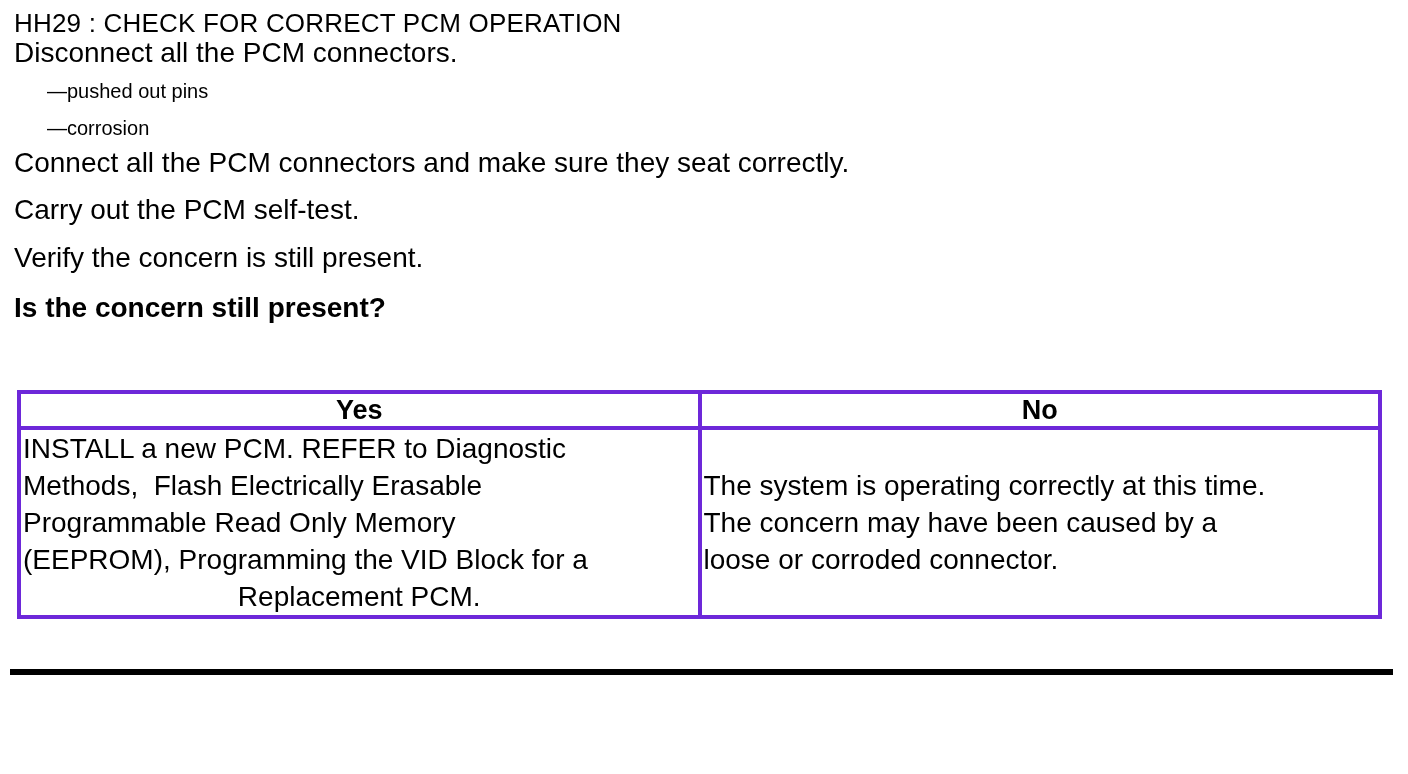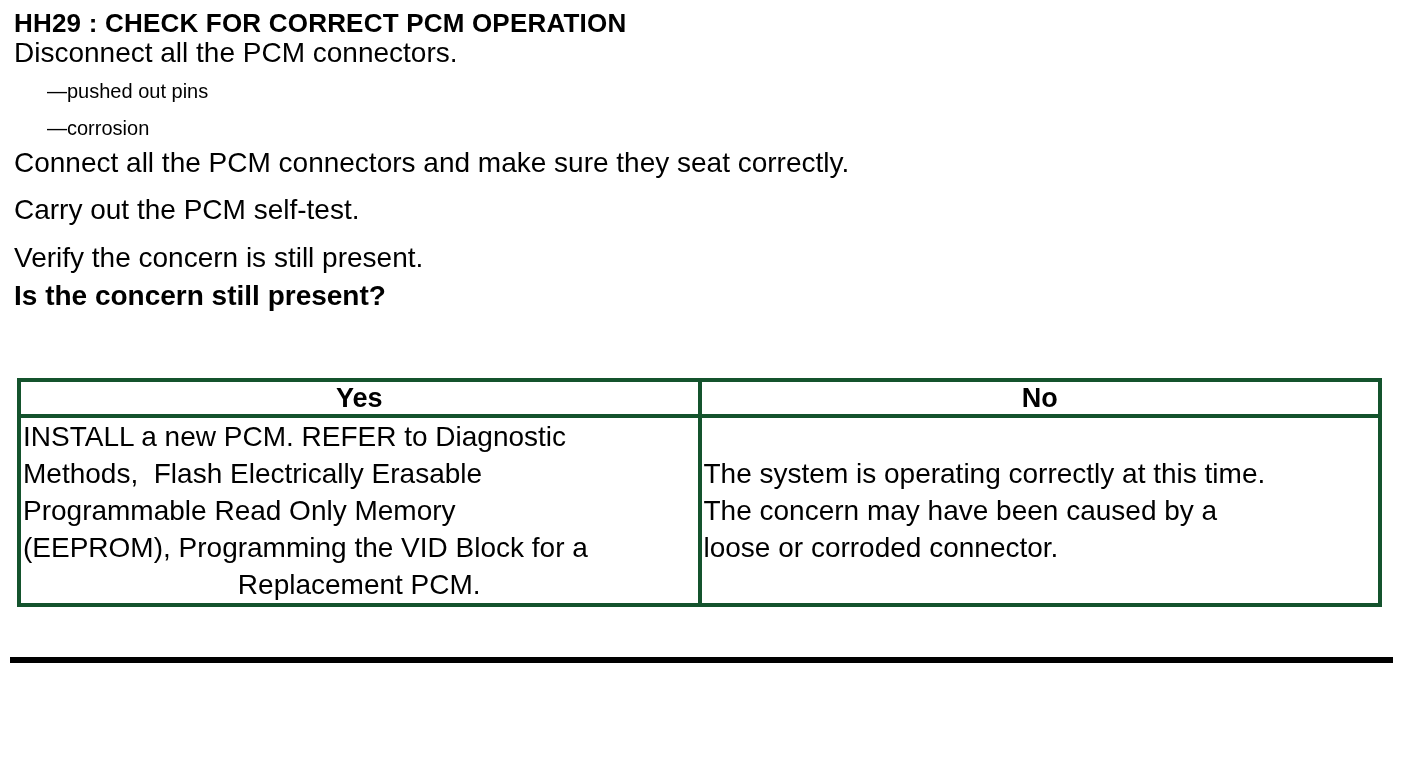--- a/index.html
+++ b/index.html
@@ -13,21 +13,21 @@
     overflow: hidden;
     color: #000000;
     font-family: "Liberation Sans", sans-serif;
     -webkit-font-smoothing: none;
   }
   .page {
     padding: 8px 0 0 14px;
   }
   .title {
     font-size: 26px;
-    font-weight: bold;
+    font-weight: normal;
     line-height: 30px;
     letter-spacing: 0.2px;
   }
   .para {
     font-size: 28px;
     line-height: 30px;
     white-space: pre;
   }
   .p-disconnect { }
   .p-inspect    { margin-top: 18px; }
@@ -35,30 +35,30 @@
     font-size: 20px;
     line-height: 30px;
     padding-left: 33px;
     white-space: pre;
   }
   .item-1 { margin-top: 8px; }
   .item-2 { margin-top: 7px; }
   .p-connect  { margin-top: 5px; }
   .p-selftest { margin-top: 17px; }
   .p-verify   { margin-top: 18px; }
-  .p-question { margin-top: 8px; font-weight: bold; }
+  .p-question { margin-top: 20px; font-weight: bold; }
 
   table.decision {
     border-collapse: collapse;
     table-layout: fixed;
     width: 1365px;
     margin: 67px 0 0 3px;
   }
   table.decision, table.decision th, table.decision td {
-    border: 4px solid #14532d;
+    border: 4px solid #6d28d9;
   }
   table.decision th {
     width: 50%;
     height: 32px;
     padding: 0;
     font-size: 27px;
     font-weight: bold;
     text-align: center;
     vertical-align: middle;
   }

